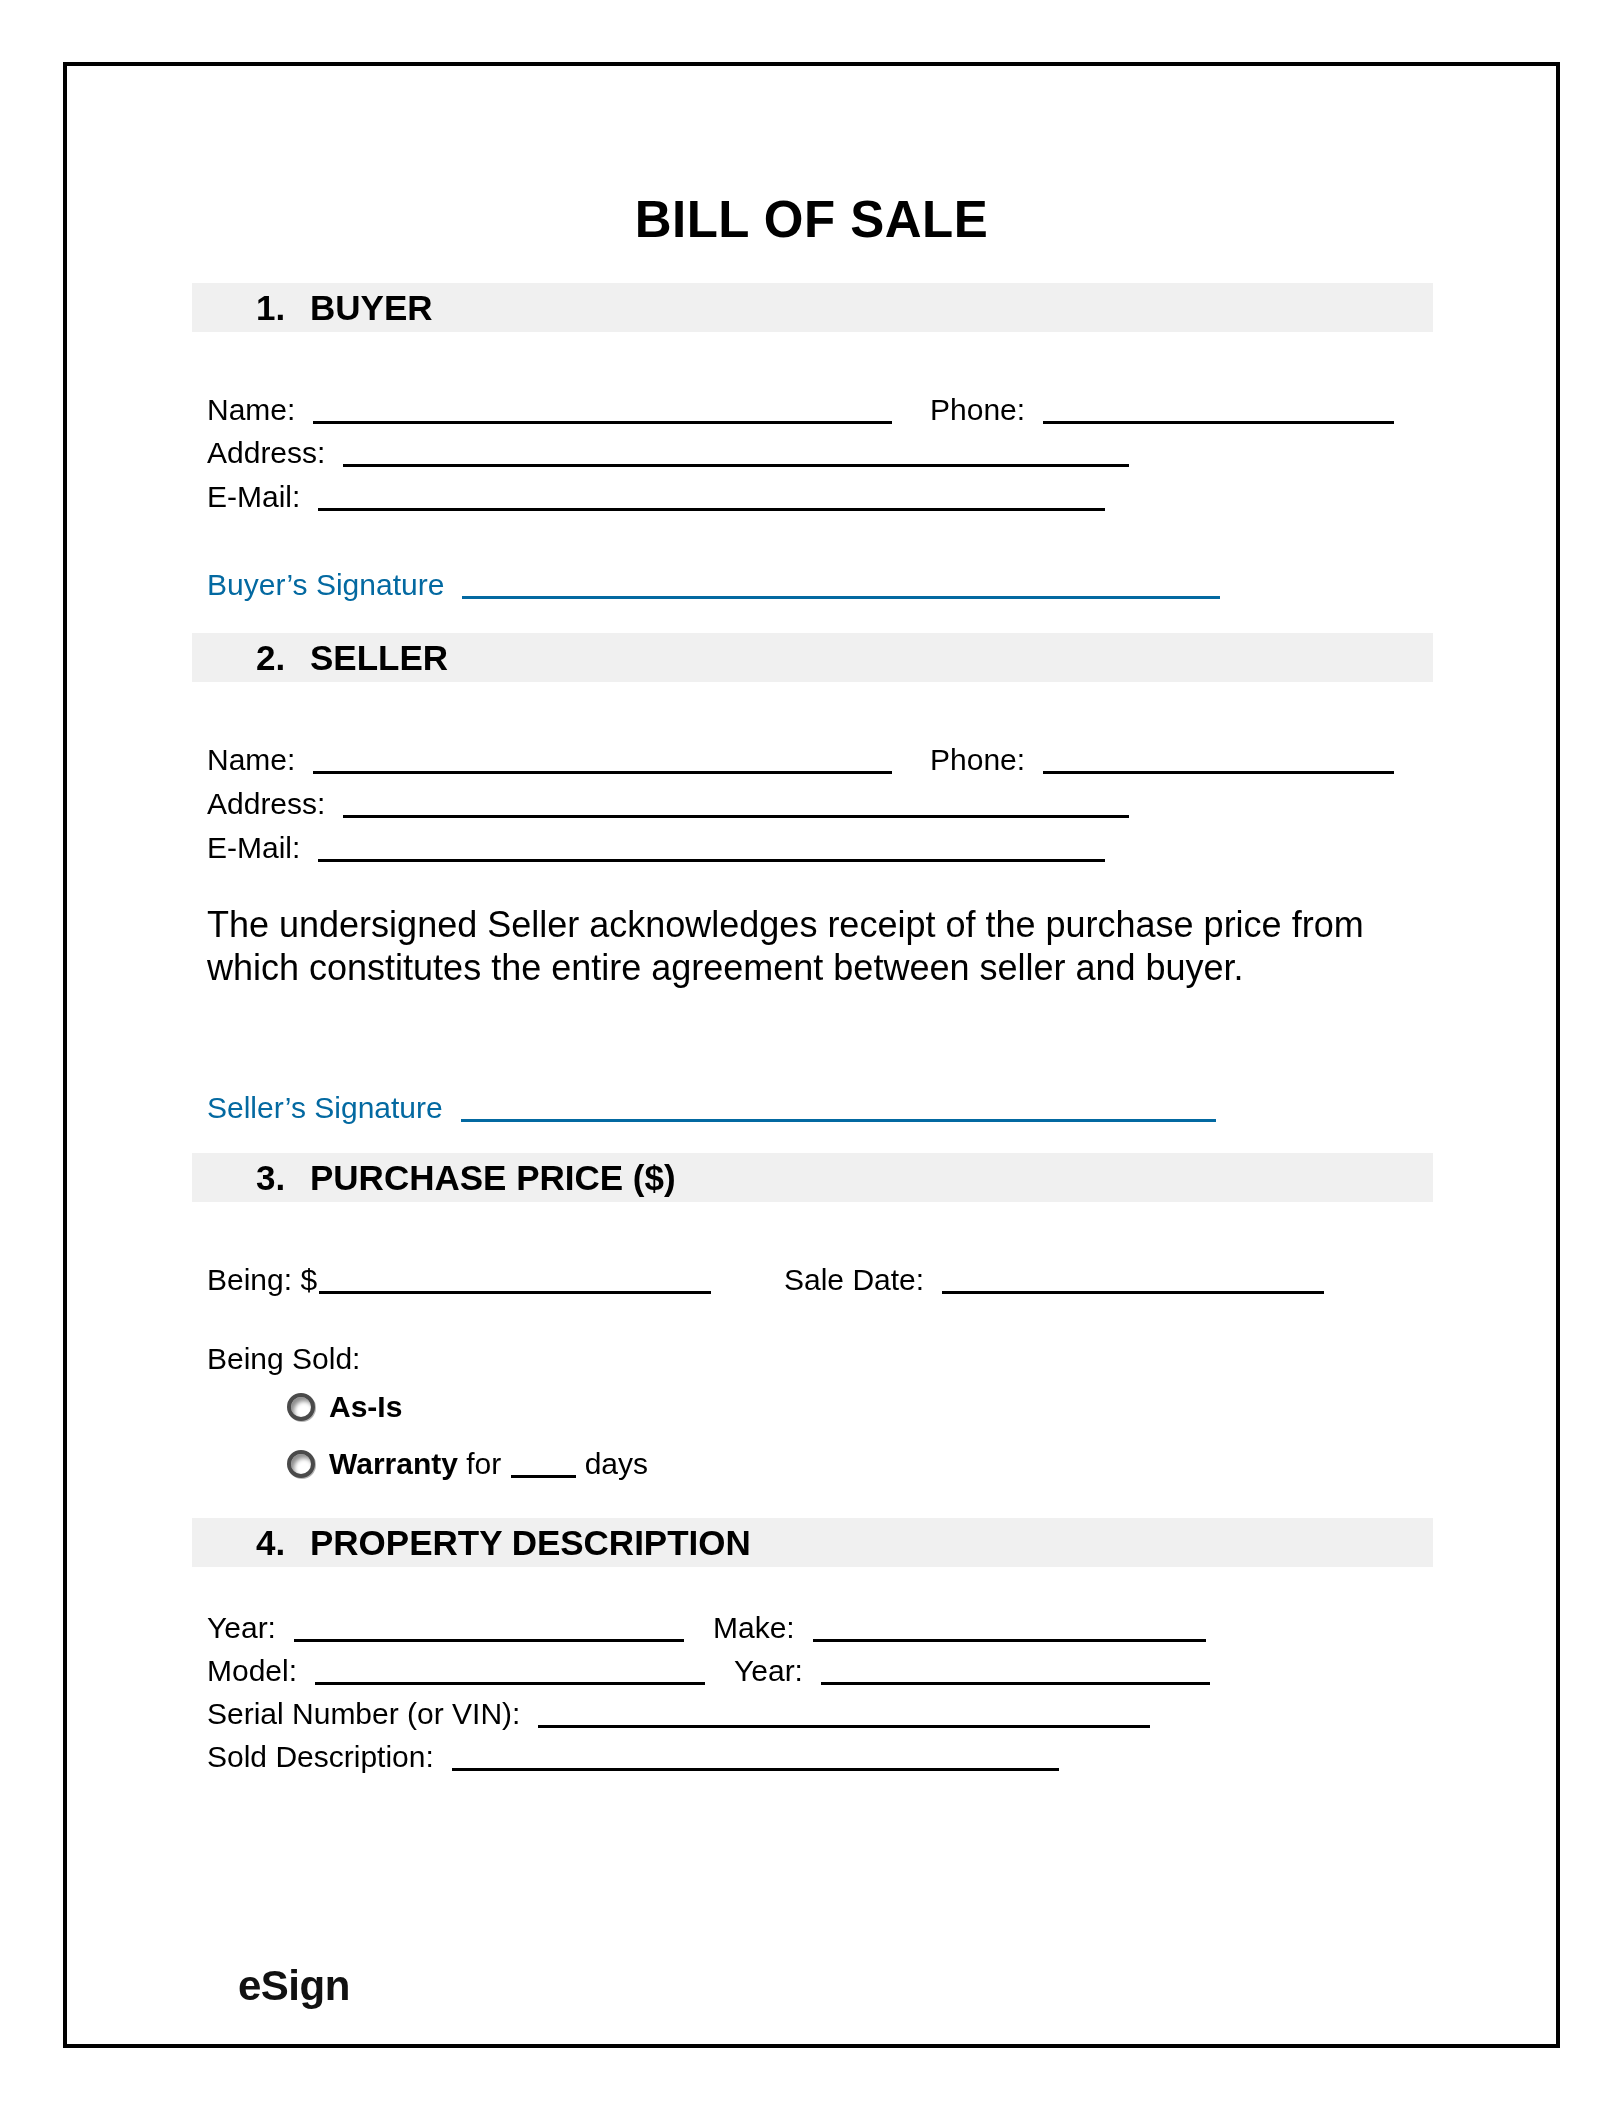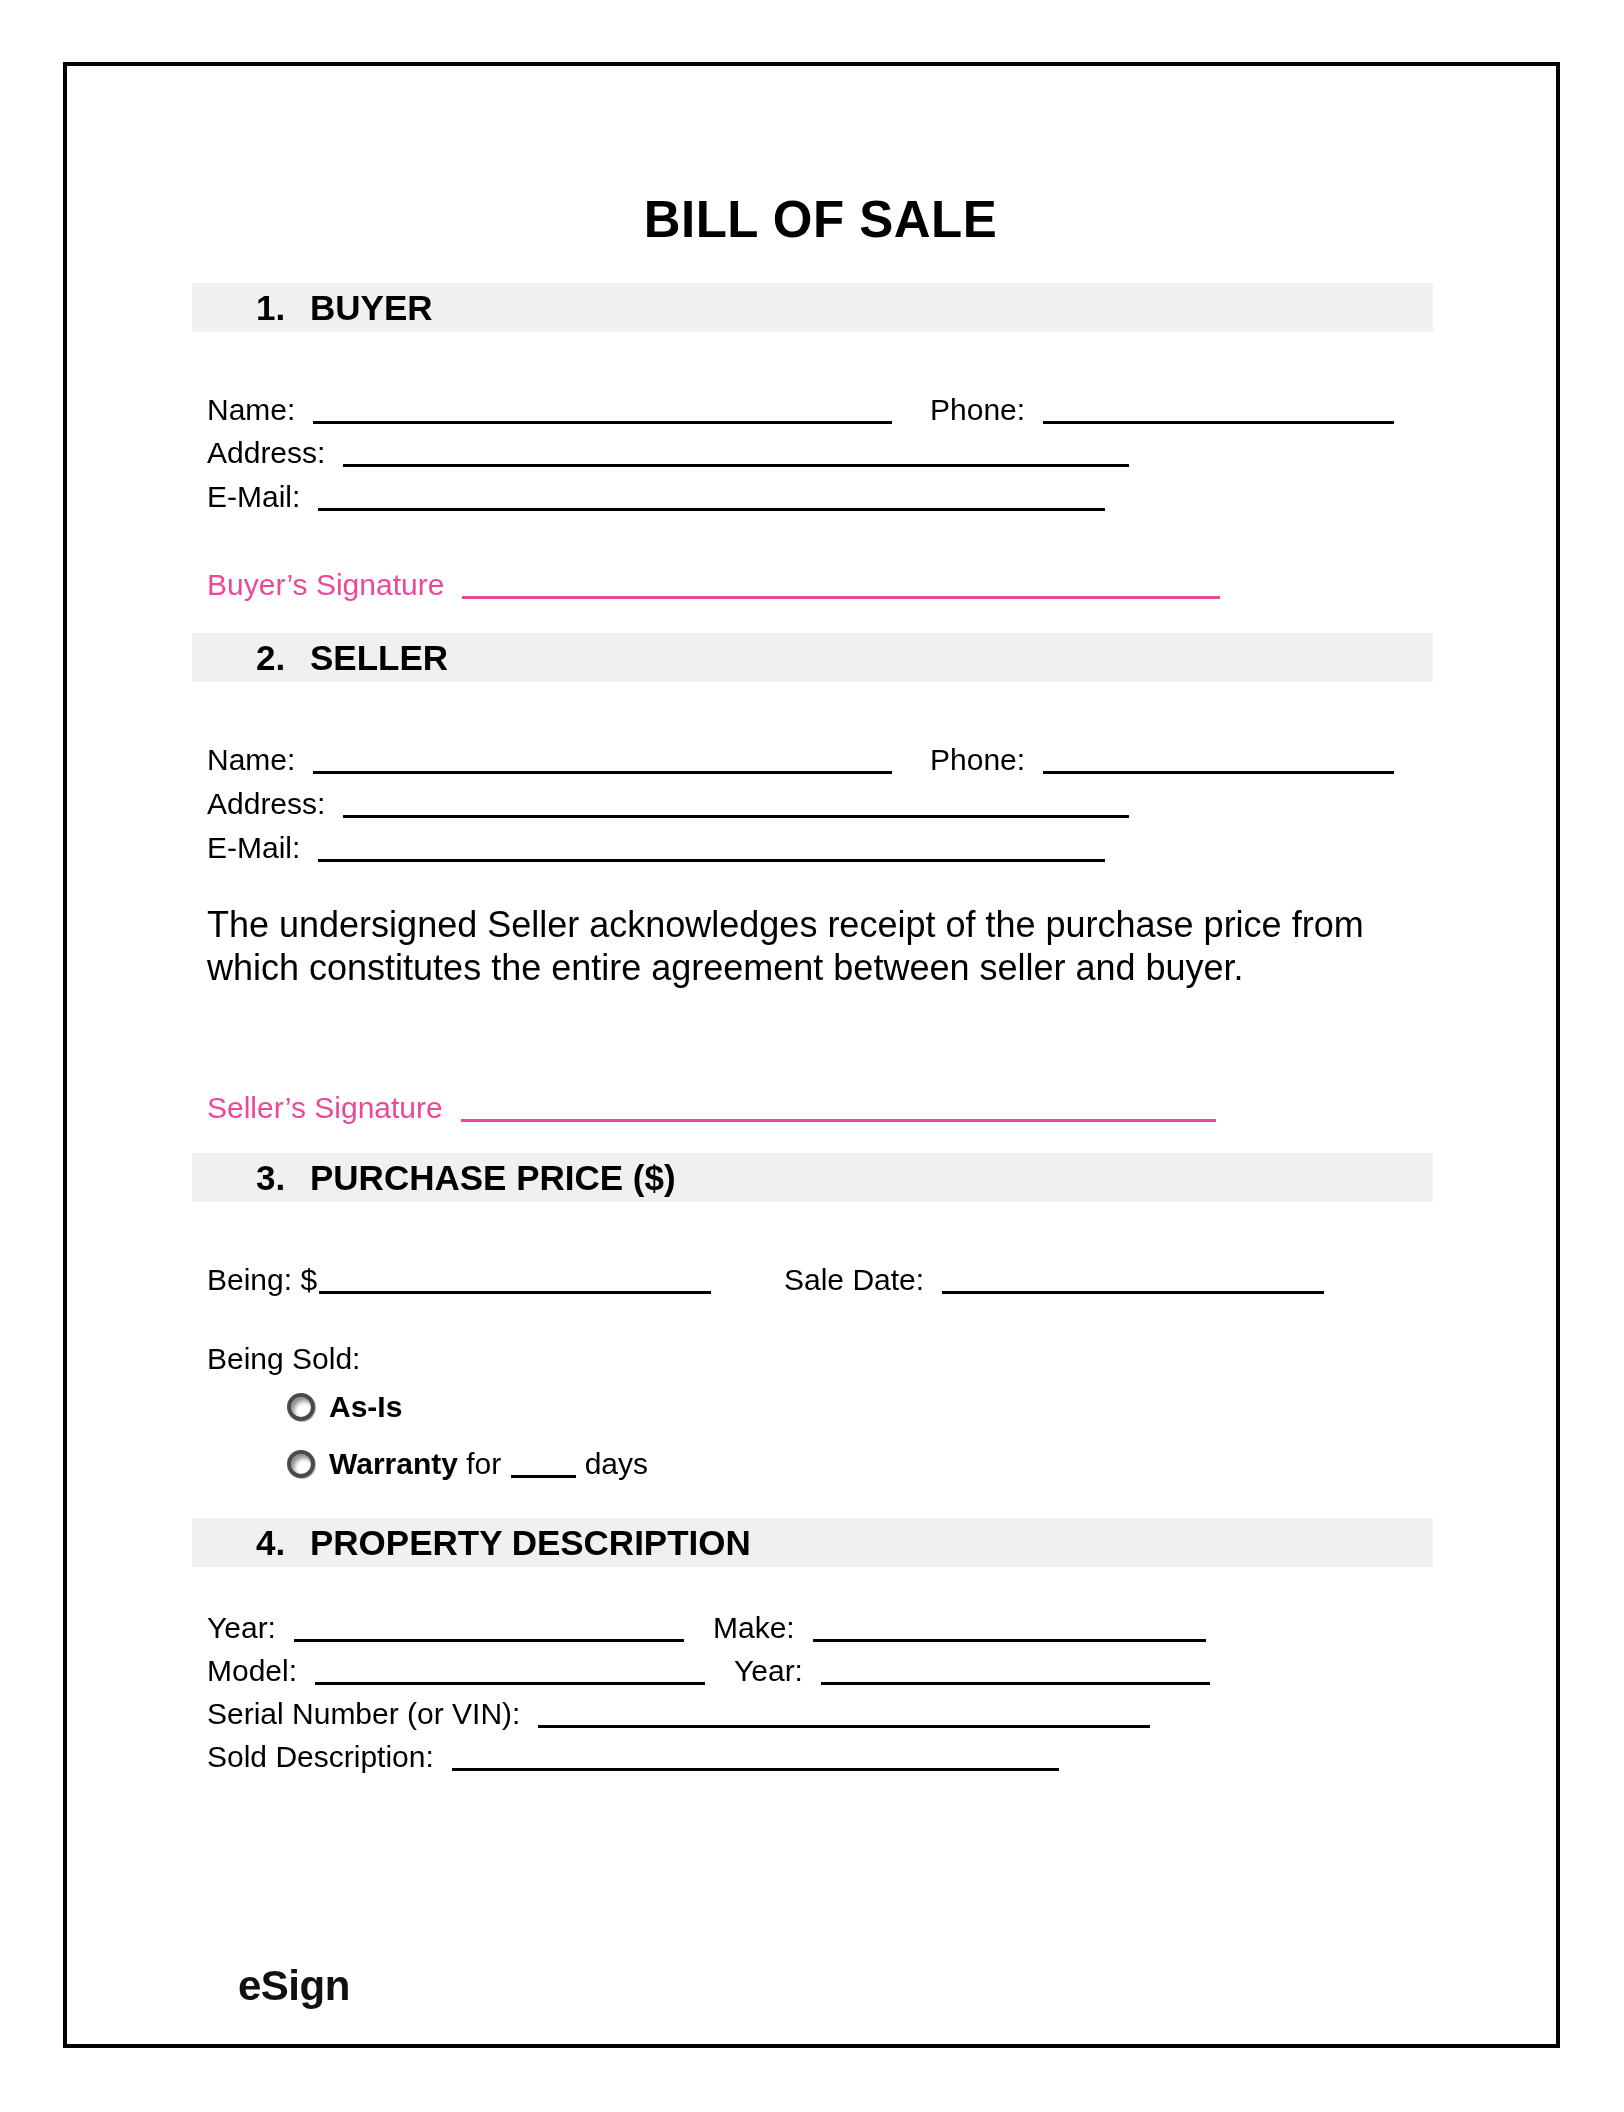--- a/index.html
+++ b/index.html
@@ -17,21 +17,20 @@
     width:1489px;height:1978px;
     border:4px solid #000;
   }
   .title{
     position:absolute;
     left:63px;top:190px;width:1497px;
     text-align:center;
     font-size:51px;font-weight:bold;
     letter-spacing:0.5px;
     white-space:nowrap;
-    margin-left:9px;
   }
   .band{
     position:absolute;
     left:192px;width:1241px;height:49px;
     background:#f0f0f0;
     font-weight:bold;font-size:35px;
     line-height:49px;
     white-space:nowrap;
   }
   .band .num{display:inline-block;margin-left:64px;width:54px;}
@@ -44,21 +43,21 @@
   }
   .grp{position:absolute;top:0;}
   .bl{
     display:inline-block;
     border-bottom:3px solid currentColor;
     height:30px;
     margin-left:18px;
     transform:translateY(4px);
     vertical-align:baseline;
   }
-  .red{color:#ec4899;text-align:right;}
+  .red{color:#0369a1;text-align:right;}
   .para{
     position:absolute;left:207px;
     font-size:36px;line-height:43px;
     white-space:nowrap;
   }
   .radiorow{position:absolute;left:287px;font-size:30px;line-height:37px;white-space:nowrap;}
   .radio{
     display:inline-block;
     width:20px;height:20px;
     border-radius:50%;

